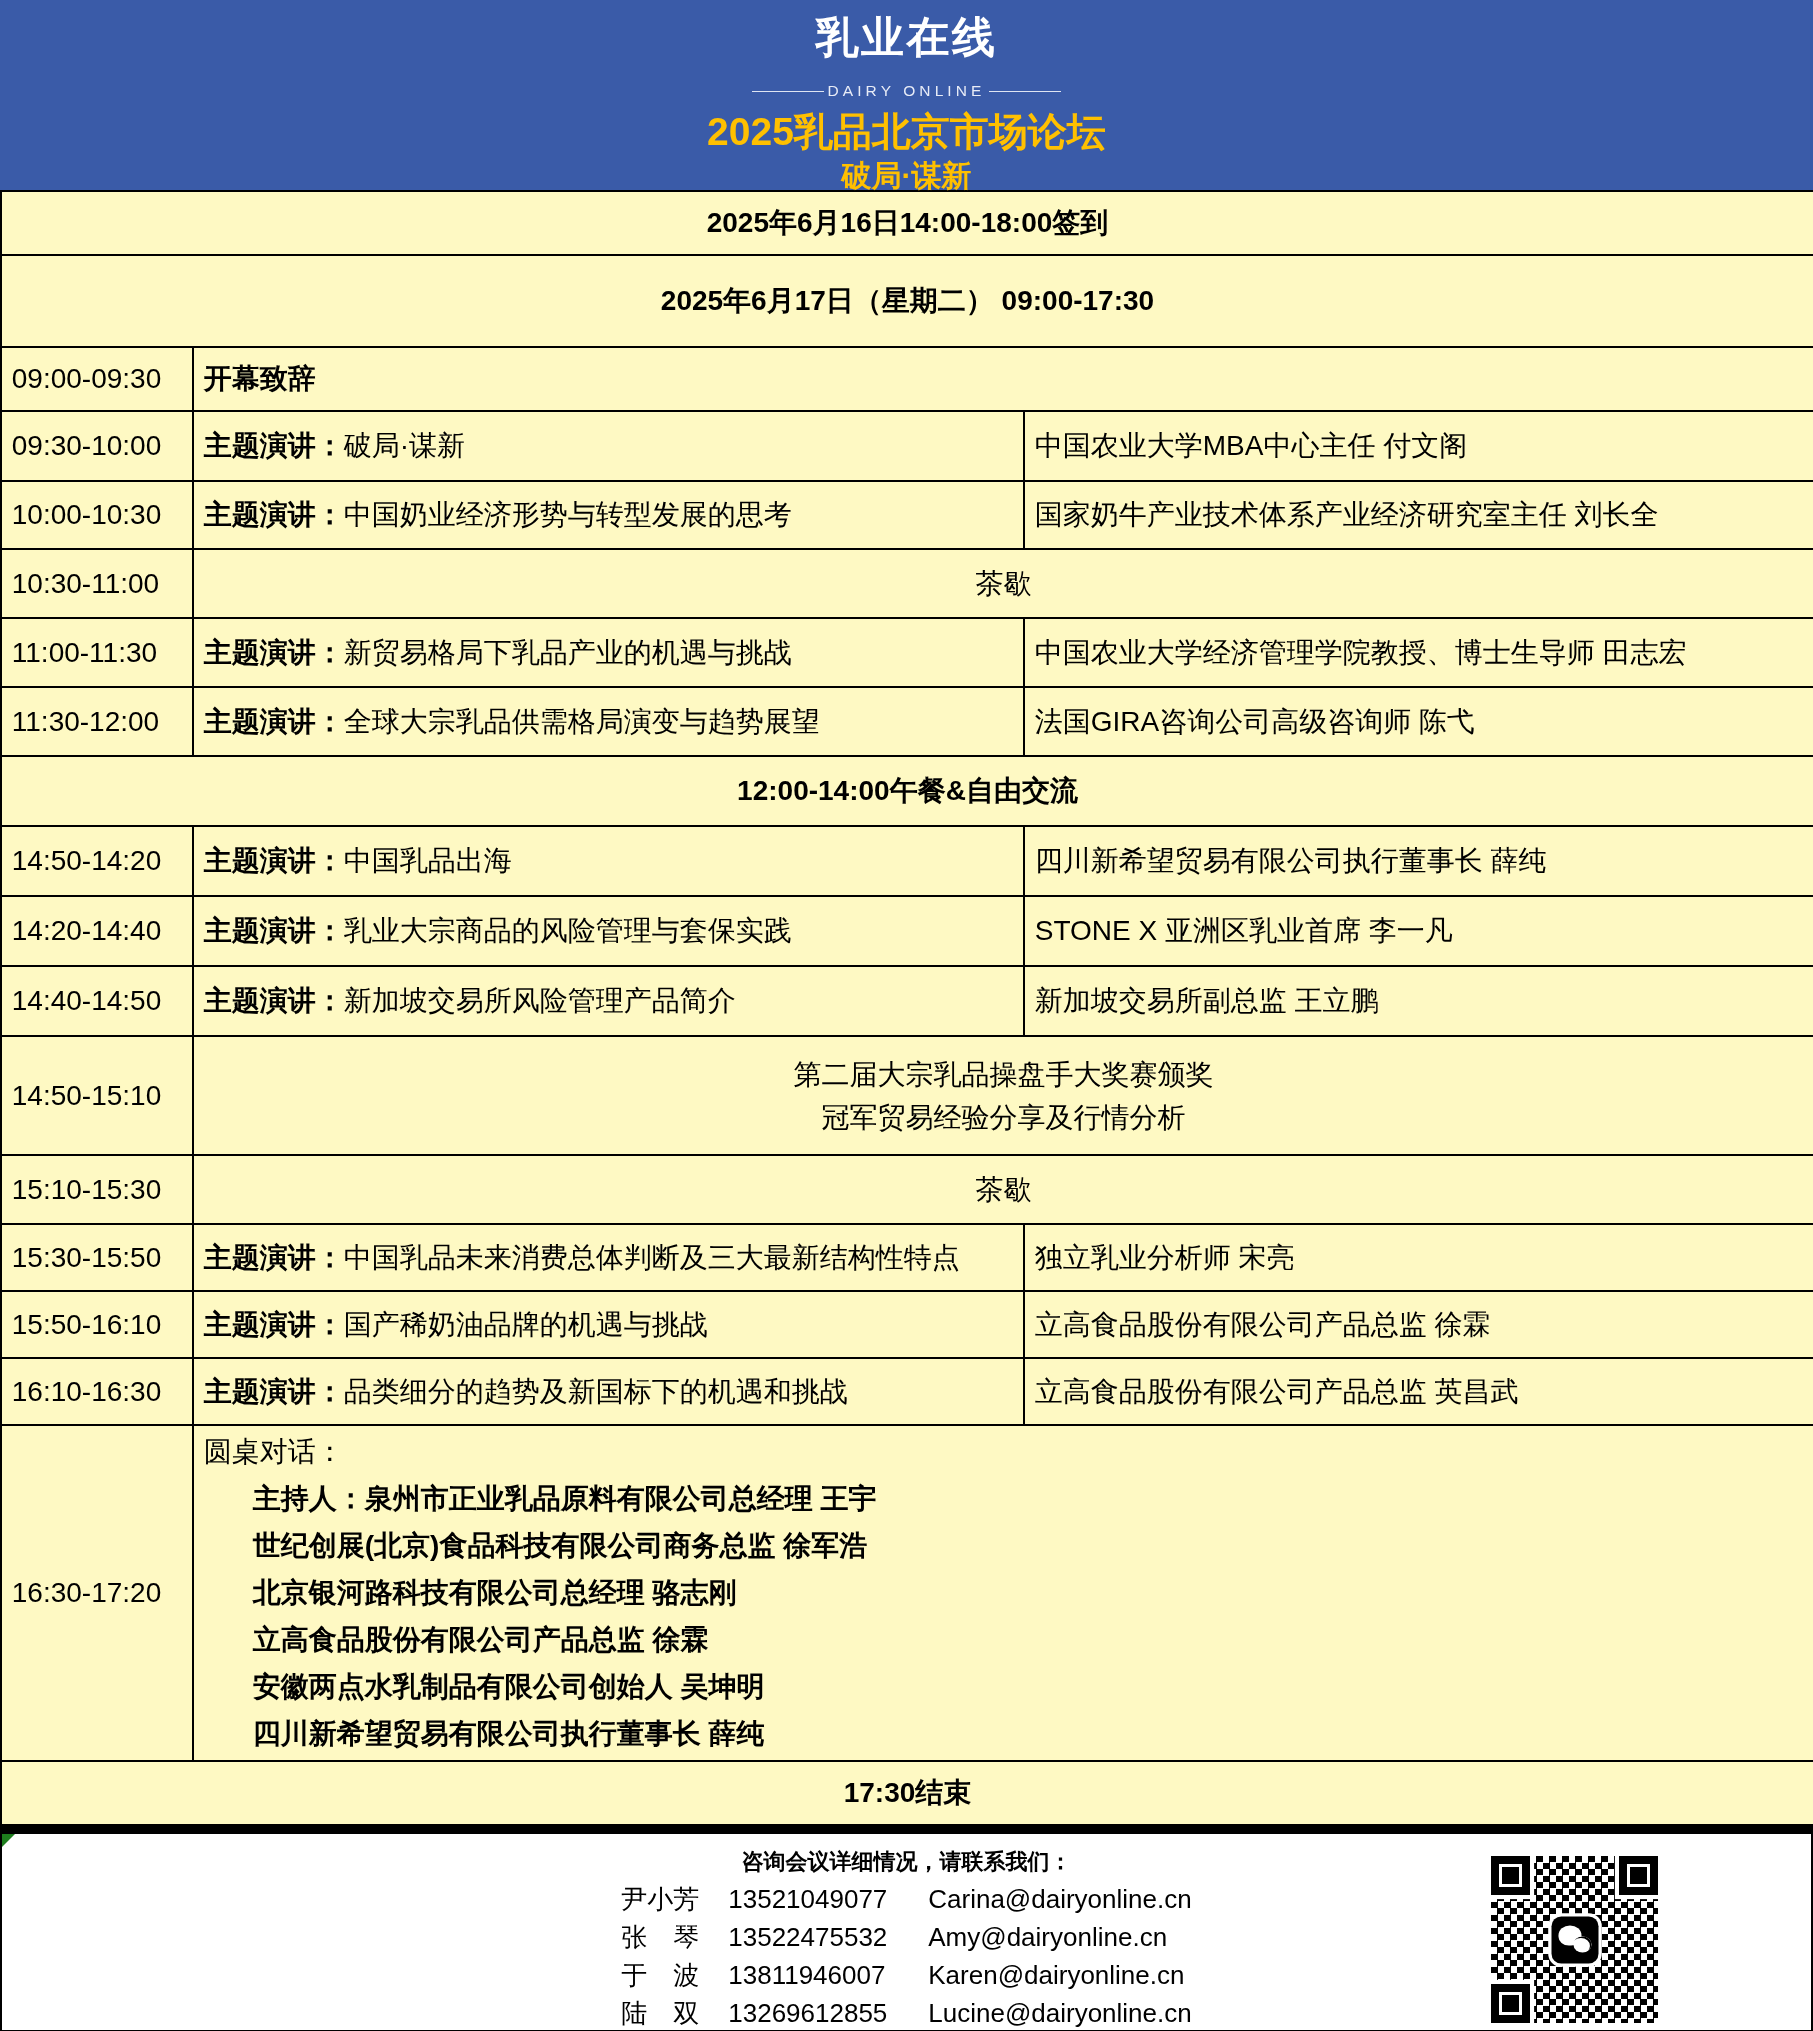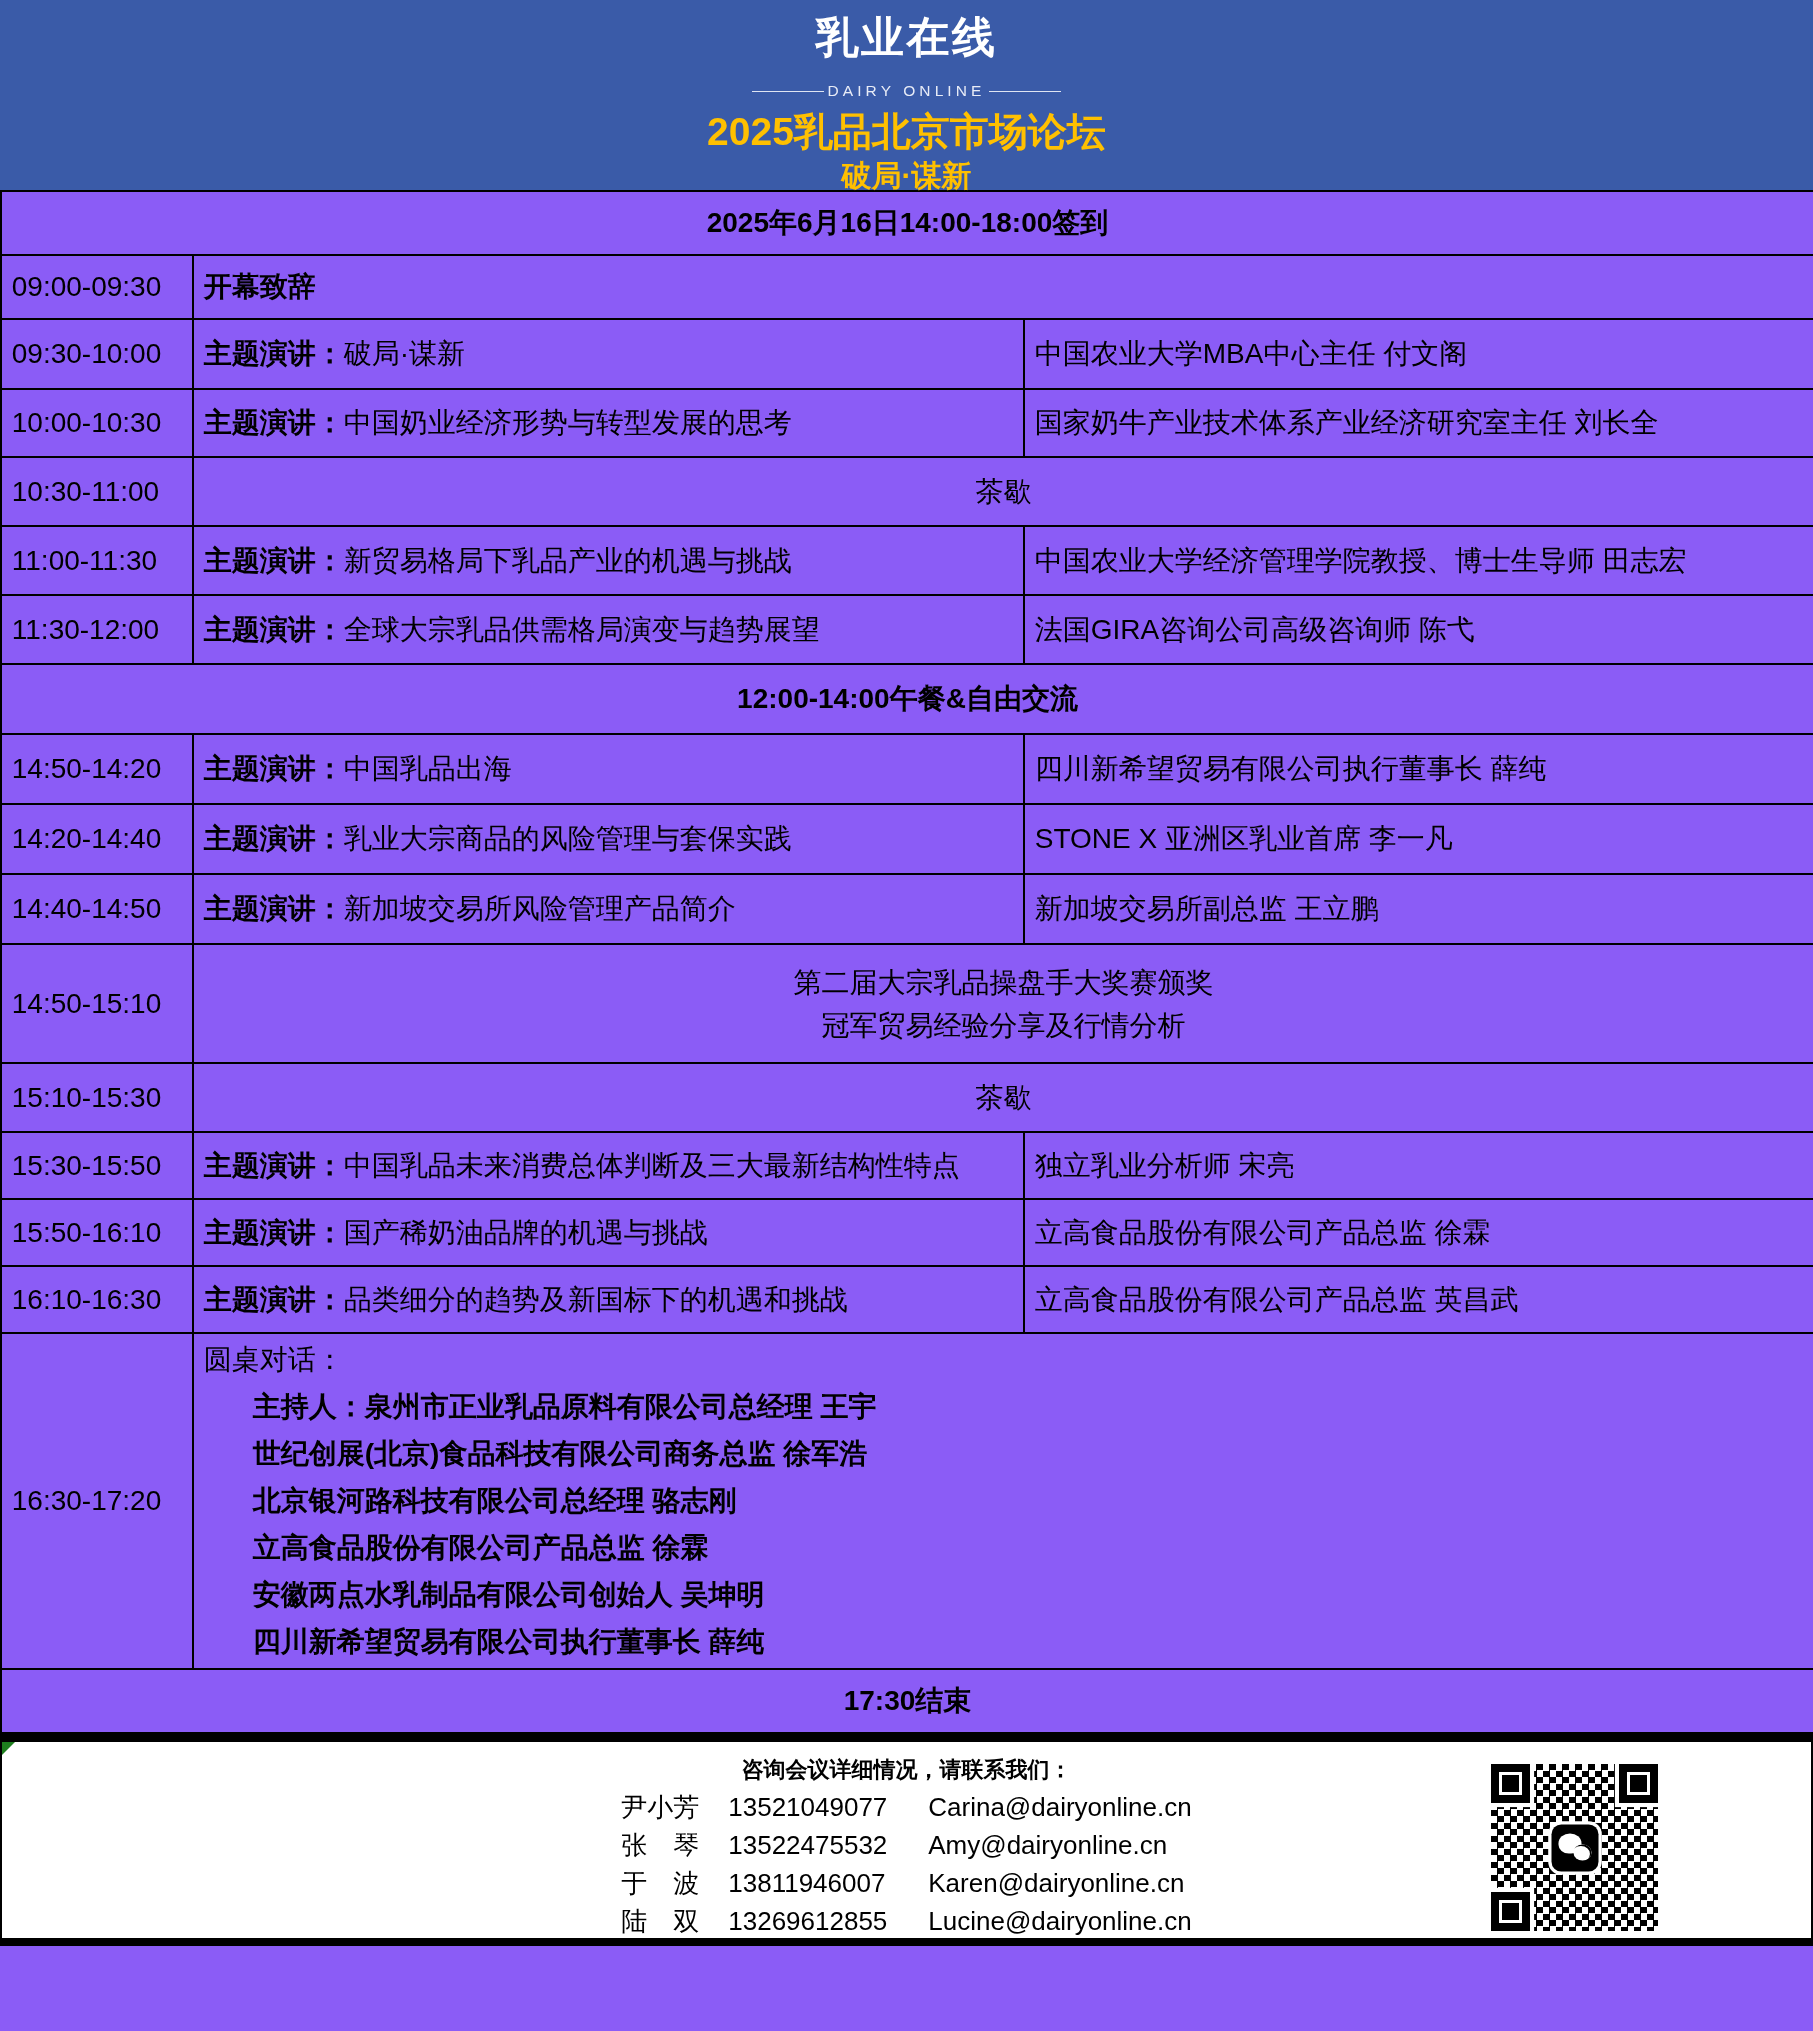--- a/index.html
+++ b/index.html
@@ -1,17 +1,17 @@
 <!DOCTYPE html>
 <html style="font-size:13px"><head>
 <meta charset="utf-8">
 <style>
   html,body{margin:0;padding:0;background:#fff;}
   body{width:1813px;font-family:"Liberation Sans","DejaVu Sans",sans-serif;}
-  .page{position:relative;width:1813px;height:2032px;background:#8b5cf6;overflow:hidden;}
+  .page{position:relative;width:1813px;height:2032px;background:#fef9c3;overflow:hidden;}
 
   
   .hdr{height:190px;background:#3A5BA8;color:#fff;display:flex;flex-direction:column;
        align-items:center;box-sizing:border-box;padding-top:16.4px;}
   .logo-cn{font-size:43px;font-weight:bold;letter-spacing:2.5px;line-height:1;}
   .logo-en{display:flex;align-items:center;gap:3px;font-size:15.5px;letter-spacing:4.1px;
            margin-top:23px;color:#e8ecf7;}
   .logo-dash{display:inline-block;width:72px;height:1.6px;background:#dfe5f3;}
   .hdr-title{color:#FFC000;font-size:39px;font-weight:bold;margin-top:11.5px;line-height:1;}
   .hdr-sub{color:#FFC000;font-size:30px;font-weight:bold;margin-top:9.8px;line-height:1;}
@@ -84,20 +84,23 @@
     <colgroup>
         <col class="col-time">
         <col class="col-sess">
         <col class="col-spk">
       </colgroup>
 
     <tbody>
         <tr class="rh78">
       <td colspan="3" class="center bold f38">2025年6月16日14:00-18:00签到</td>
     </tr>
+    <tr class="rh112">
+      <td colspan="3" class="center bold f40">2025年6月17日（星期二） 09:00-17:30</td>
+    </tr>
 
     <tr class="rh78">
       <td class="time">09:00-09:30</td>
       <td colspan="2" class="bold">开幕致辞</td>
     </tr>
 
     <tr class="rh85">
       <td class="time">09:30-10:00</td>
       <td><span class="pref">主题演讲：</span><span>破局·谋新</span></td>
       <td>中国农业大学MBA中心主任 付文阁</td>

